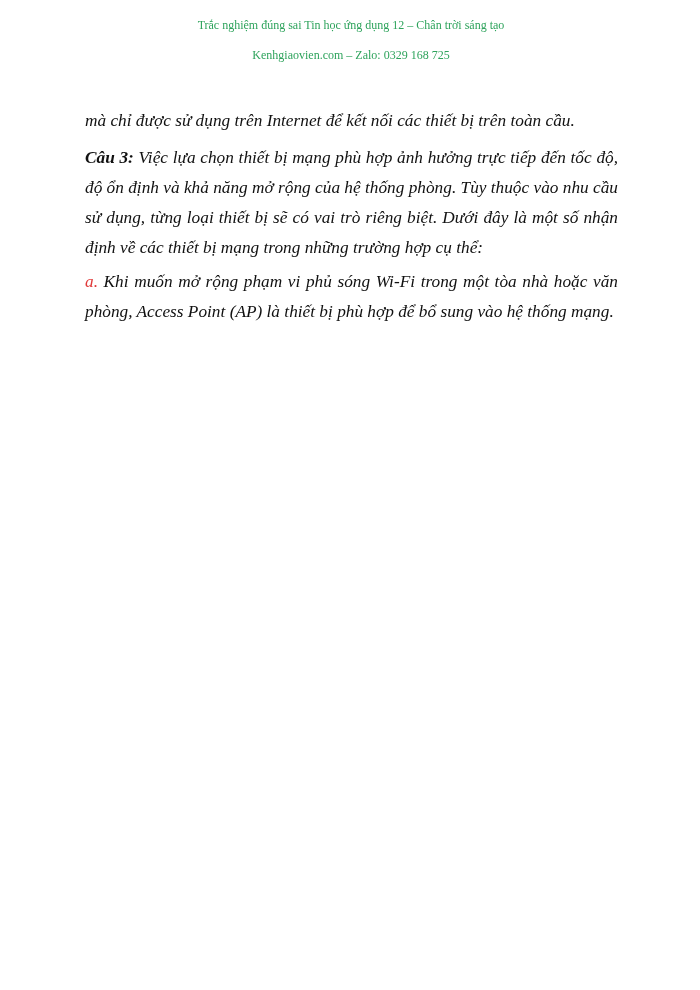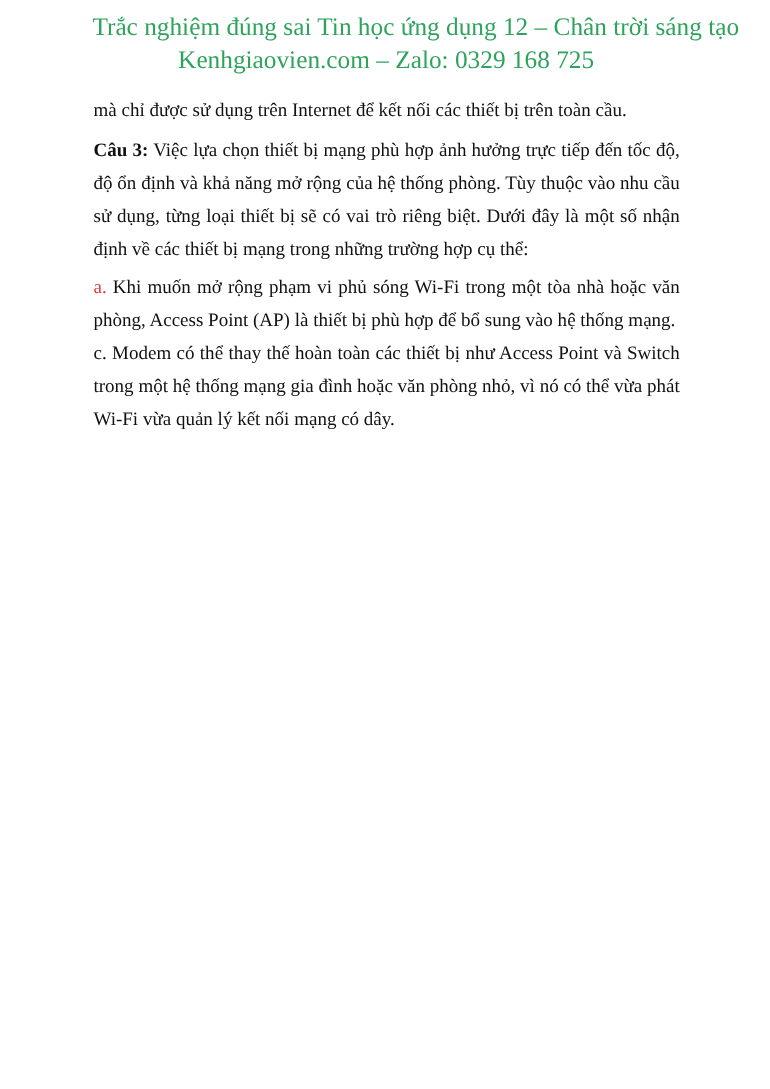--- a/index.html
+++ b/index.html
@@ -18,27 +18,28 @@
     font-family: "Liberation Serif", "DejaVu Serif", serif;
     color: var(--text-color);
     padding: 10px 82px 0 85px;
     overflow: hidden;
   }
   .doc-header {
     text-align: center;
     margin-left: -1px; 
   }
   .header-line {
-    font-size: 23px;
+    font-size: 12px;
     line-height: 30px;
     color: var(--header-green);
     white-space: nowrap;
   }
   .doc-body {
-    margin-top: 15px;
+    margin-top: 36px;
+    font-style: italic;
   }
   .doc-body p.para {
     margin: 0;
     font-size: 17.3px;
     line-height: 30px;
     text-align: justify;
   }
   p.para.question {
     margin-top: 7px;
     margin-bottom: 4px;
@@ -63,18 +64,17 @@
     <p class="para">mà chỉ được sử dụng trên Internet để kết nối các thiết bị trên toàn cầu.</p>
 
 
     <p class="para question"><strong class="q-label">Câu 3:</strong> <span>Việc lựa chọn thiết bị mạng phù hợp ảnh hưởng trực tiếp đến tốc độ, độ ổn định và khả năng mở rộng của hệ thống phòng. Tùy thuộc vào nhu cầu sử dụng, từng loại thiết bị sẽ có vai trò riêng biệt. Dưới đây là một số nhận định về các thiết bị mạng trong những trường hợp cụ thể:</span></p>
 
     <div class="statements">
 
       <p class="para"><span class="marker red">a.</span> <span>Khi muốn mở rộng phạm vi phủ sóng Wi-Fi trong một tòa nhà hoặc văn phòng, Access Point (AP) là thiết bị phù hợp để bổ sung vào hệ thống mạng.</span></p>
 
 
-      <p class="para"><span class="marker">c.</span> <span>Modem có thể thay thế hoàn toàn các thiết bị như Access Point và Switch trong một hệ thống mạng gia đình hoặc văn phòng nhỏ, vì nó có thể vừa phát Wi-Fi vừa quản lý kết nối mạng có dây.</span></p>
 
 
     </div>
   </div>
 </div>
 
 </body></html>

